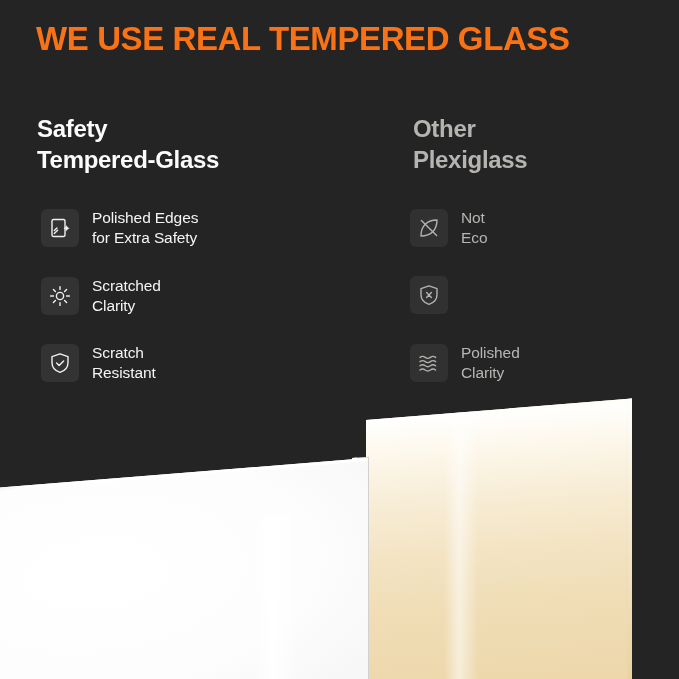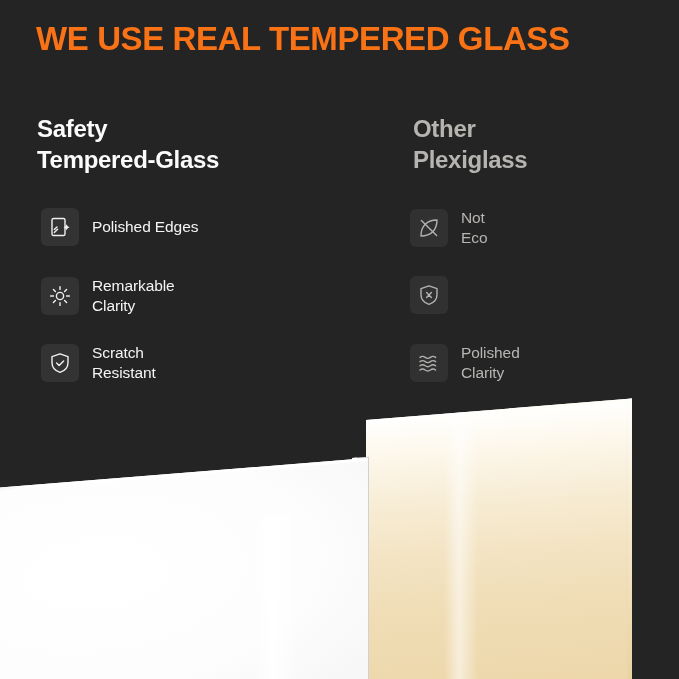--- a/index.html
+++ b/index.html
@@ -156,34 +156,35 @@
   <div class="feature c-left r1">
     <span class="icon-tile">
       <svg width="24" height="24" viewBox="0 0 24 24" fill="none" stroke="#f0f0f0" stroke-width="1.4" stroke-linecap="round" stroke-linejoin="round">
         <rect x="4" y="3.5" width="13" height="17" rx="1.6"></rect>
         <path d="M6.3 17.6 L9.6 14.3 M6.3 14.6 L9.0 11.9"></path>
         <path d="M18.6 9.2 l1.05 2.0 2.0 1.05 -2.0 1.05 -1.05 2.0 -1.05 -2.0 -2.0 -1.05 2.0 -1.05 z" fill="#f0f0f0" stroke="none"></path>
       </svg>
     </span>
     <span class="feat-text">
       <span>Polished Edges</span>
+      <span class="l2">for Extra Safety</span>
     </span>
   </div>
 
   <div class="feature c-left r2">
     <span class="icon-tile">
       <svg width="24" height="24" viewBox="0 0 24 24" fill="none" stroke="#f0f0f0" stroke-width="1.4" stroke-linecap="round">
         <circle cx="12" cy="12" r="3.6"></circle>
         <path d="M12 2.6 V5.4 M12 18.6 V21.4 M2.6 12 H5.4 M18.6 12 H21.4
                  M5.4 5.4 L7.4 7.4 M16.6 16.6 L18.6 18.6
                  M18.6 5.4 L16.6 7.4 M7.4 16.6 L5.4 18.6"></path>
       </svg>
     </span>
     <span class="feat-text">
-      <span>Remarkable</span>
+      <span>Scratched</span>
       <span class="l2">Clarity</span>
     </span>
   </div>
 
   <div class="feature c-left r3">
     <span class="icon-tile">
       <svg width="24" height="24" viewBox="0 0 24 24" fill="none" stroke="#f0f0f0" stroke-width="1.4" stroke-linecap="round" stroke-linejoin="round">
         <path d="M12 2.8 L20 5.6 V11.4 C20 16.3 16.6 19.8 12 21.3 C7.4 19.8 4 16.3 4 11.4 V5.6 Z"></path>
         <path d="M8.6 11.9 L11.1 14.4 L15.6 9.9"></path>
       </svg>

